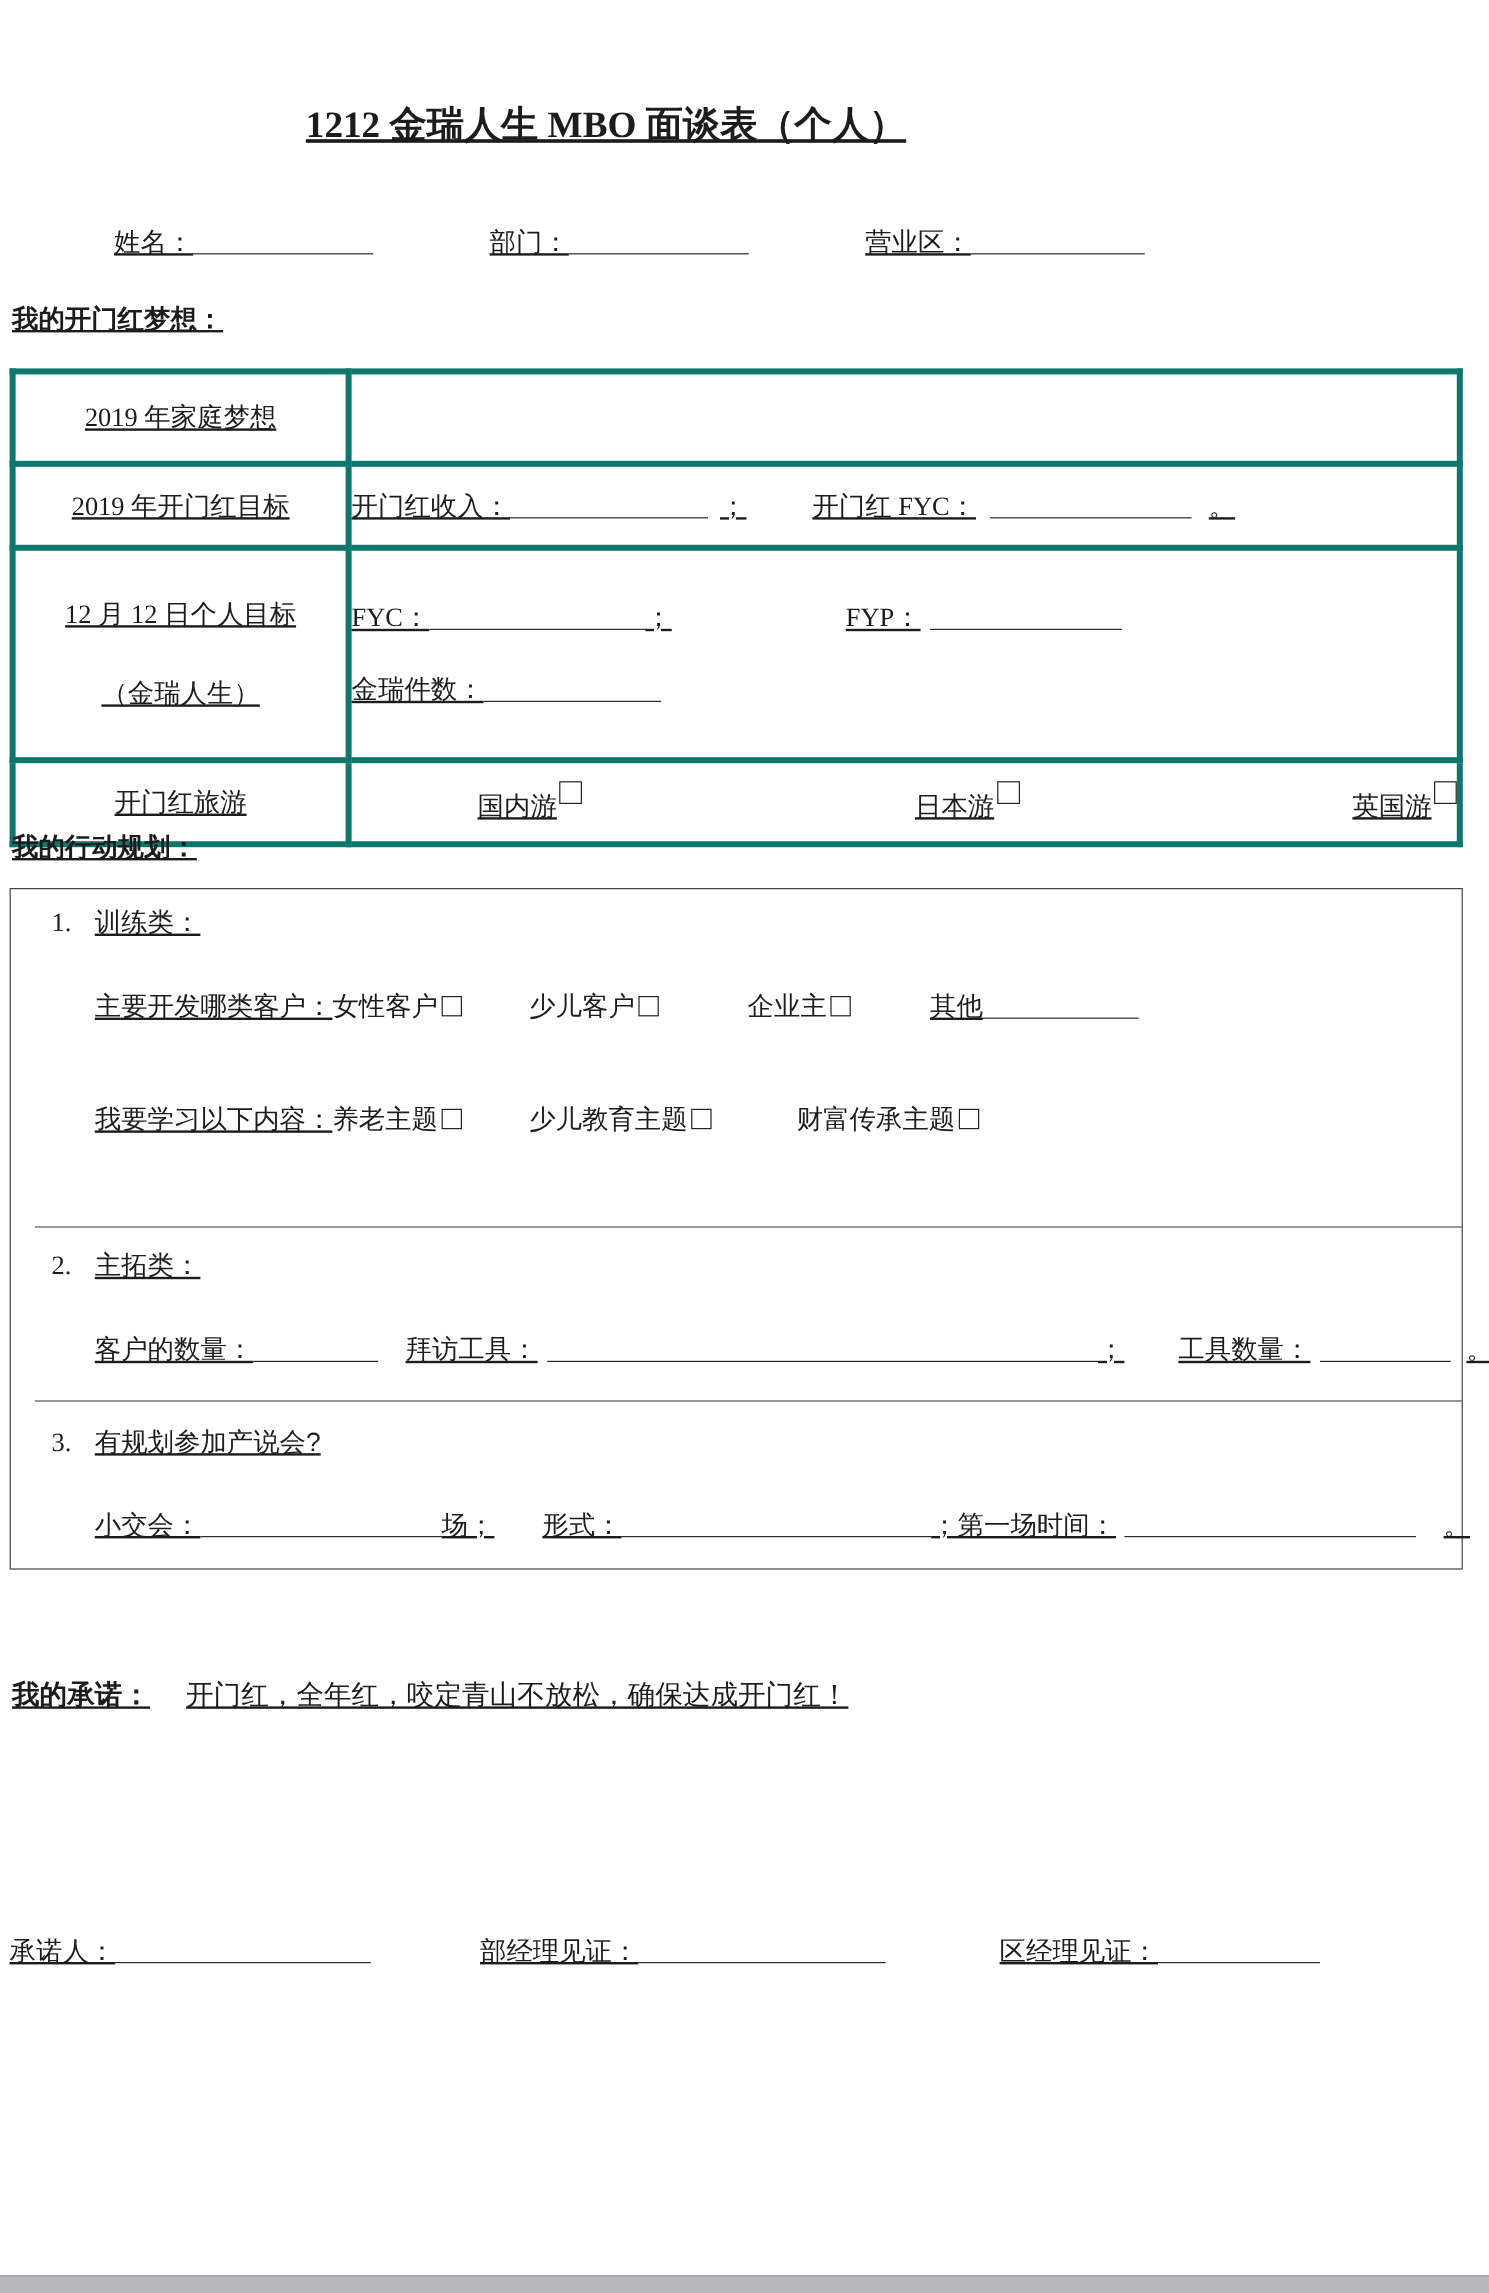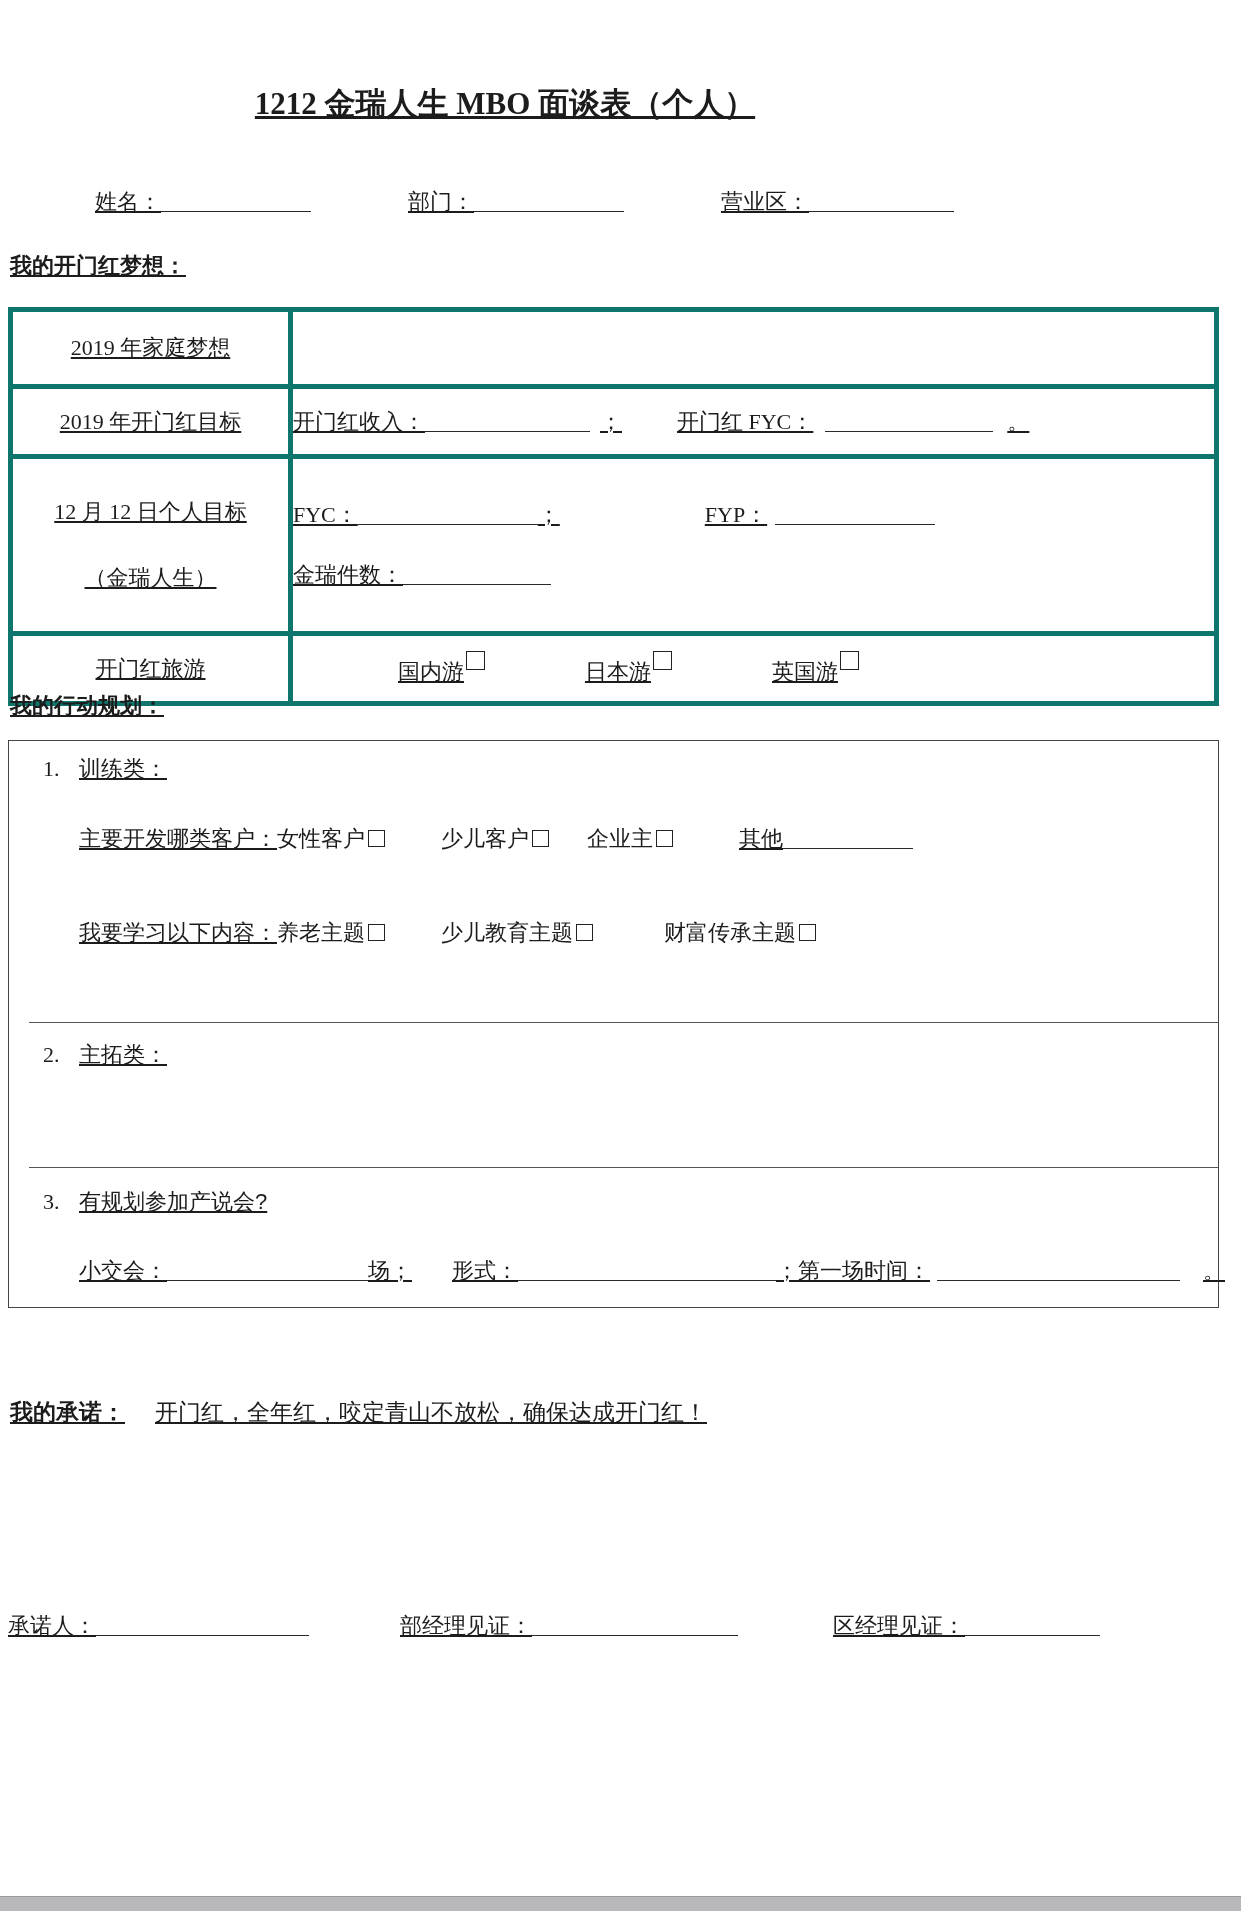--- a/index.html
+++ b/index.html
@@ -24,21 +24,21 @@
   .cb{display:inline-block;width:15px;height:15px;border:1.5px solid #222;margin-left:3px;vertical-align:-1px;background:#fff;}
   .cb.raised{width:17px;height:17px;vertical-align:9px;margin-left:2px;}
   
   table.t1{top:307px;left:8px;width:1211px;border-collapse:collapse;table-layout:fixed;}
   table.t1 td{border:5px solid #0f766e;padding:0;vertical-align:middle;}
   td.lc{width:275px;text-align:center;}
   td.rc{padding-left:12px;}
   td.pad-cell{padding:14px 0 0 0;}
   td.pad-cell > div{text-align:center;}
   .rc3{vertical-align:top;padding-top:16px;}
-  .travel-cell{display:flex;gap:100px;padding-left:105px;align-items:center;}
+  .travel-cell{display:flex;gap:100px;padding-left:105px;align-items:center;justify-content:space-between;}
   
   .plan-box{top:740px;left:8px;width:1211px;border:1px solid #444;box-sizing:border-box;padding-left:20px;}
   .plan-sec{box-sizing:border-box;padding:14px 12px 0 12px;border-bottom:1px solid #555;}
   .plan-sec:last-child{border-bottom:none;}
   .pline{white-space:nowrap;}
   .num{display:inline-block;width:36px;padding-left:2px;font-family:"Liberation Serif",serif;}
   .ind1{margin-left:38px;}
   .ind3{margin-left:251px;}
   .opt{display:inline-block;}
   .promise{top:1398px;left:10px;white-space:nowrap;font-size:23px;}
@@ -101,30 +101,33 @@
 
   <div class="abs sec-h" style="top:692px">我的行动规划：</div>
 
   <div class="abs plan-box">
 
     <div class="plan-sec" style="height:282px">
       <div class="pline">
         <span class="num">1.</span><span>训练类：</span>
       </div>
       <div class="pline ind1" style="margin-top:42px">
-        <span>主要开发哪类客户：</span><span class="opt" style="margin-right:56px"><span>女性客户</span><span class="cb"></span></span><span class="opt" style="margin-right:38px"><span>少儿客户</span><span class="cb"></span></span><span class="opt" style="margin-right:66px"><span>企业主</span><span class="cb"></span></span><span>其他</span><span class="u" style="width:130px"></span>
+        <span>主要开发哪类客户：</span><span class="opt" style="margin-right:56px"><span>女性客户</span><span class="cb"></span></span><span class="opt" style="margin-right:74px"><span>少儿客户</span><span class="cb"></span></span><span class="opt" style="margin-right:66px"><span>企业主</span><span class="cb"></span></span><span>其他</span><span class="u" style="width:130px"></span>
       </div>
       <div class="pline ind1" style="margin-top:66px">
         <span>我要学习以下内容：</span><span class="opt" style="margin-right:56px"><span>养老主题</span><span class="cb"></span></span><span class="opt" style="margin-right:71px"><span>少儿教育主题</span><span class="cb"></span></span><span class="opt"><span>财富传承主题</span><span class="cb"></span></span>
       </div>
     </div>
 
     <div class="plan-sec" style="height:145px;padding-top:18px">
       <div class="pline">
         <span class="num">2.</span><span>主拓类：</span>
+      </div>
+      <div class="pline ind1" style="margin-top:42px">
+        <span>客户的数量：</span><span class="u" style="width:104px"></span><span style="margin-left:23px">拜访工具：</span><span class="u" style="width:459px;margin-left:8px"></span><span>；</span><span style="margin-left:45px">工具数量：</span><span class="u" style="width:109px;margin-left:8px"></span><span style="margin-left:13px">。</span>
       </div>
     </div>
 
     <div class="plan-sec" style="height:139px;padding-top:20px">
       <div class="pline">
         <span class="num">3.</span><span>有规划参加产说会?</span>
       </div>
       <div class="pline ind1" style="margin-top:41px">
         <span>小交会：</span><span class="u" style="width:201px"></span><span>场；</span><span style="margin-left:40px">形式：</span><span class="u" style="width:258px"></span><span>；第一场时间：</span><span class="u" style="width:243px;margin-left:7px"></span><span style="margin-left:23px">。</span>
       </div>

